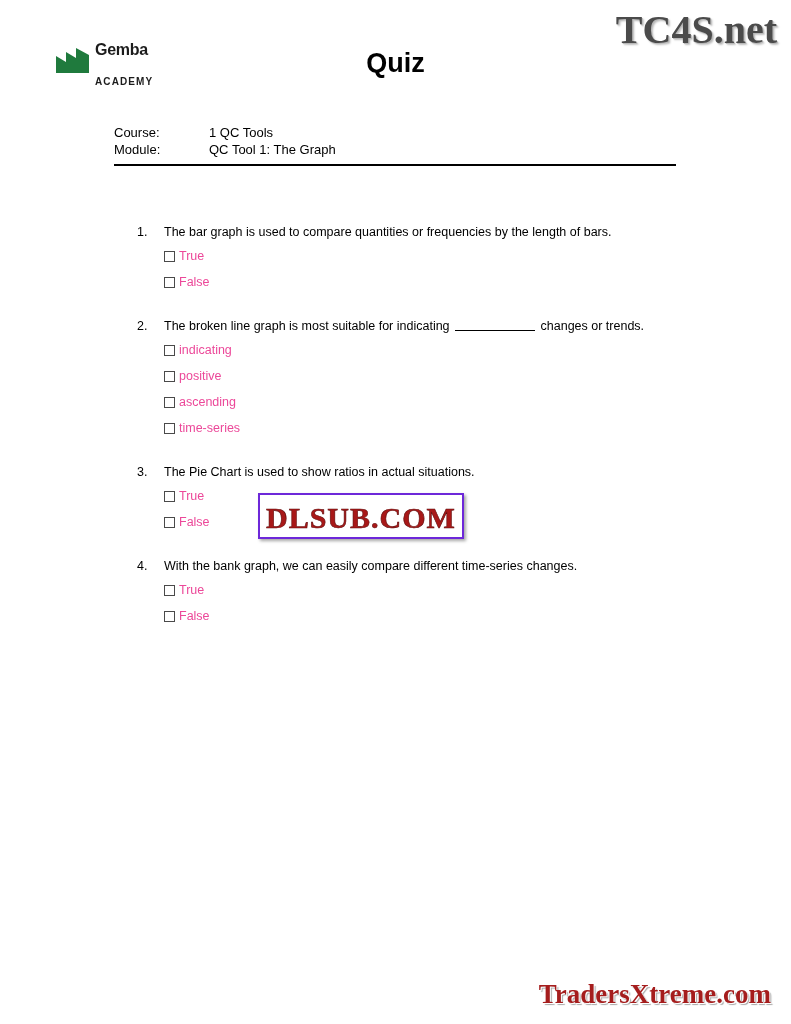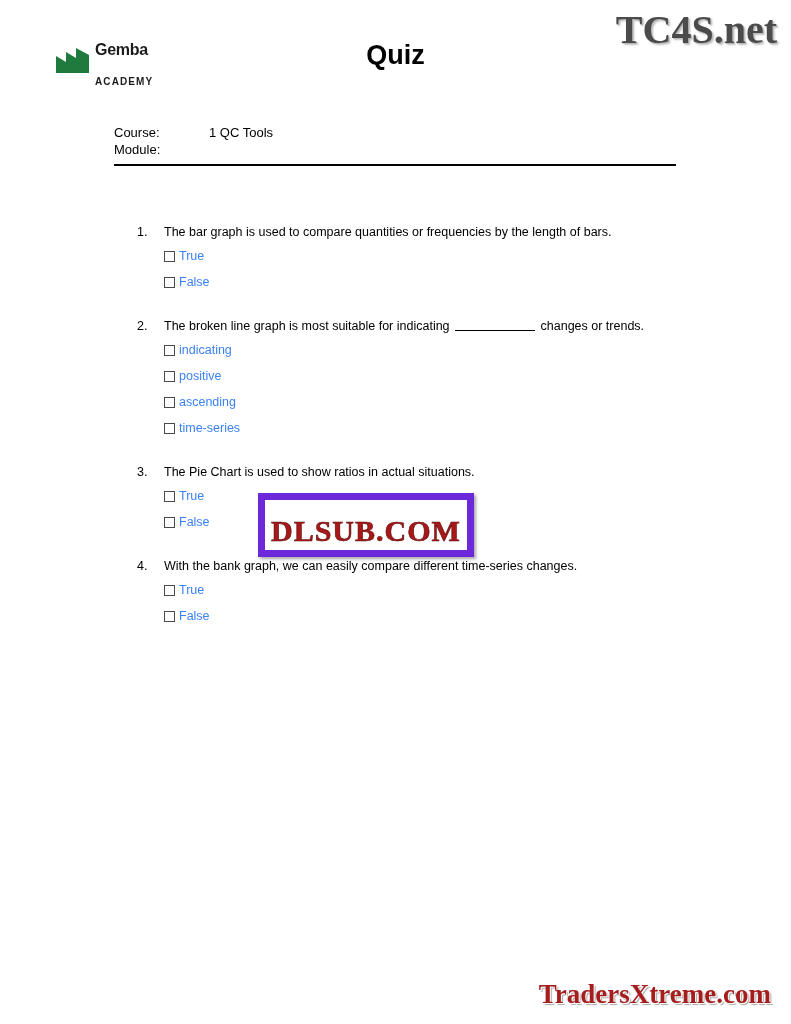--- a/index.html
+++ b/index.html
@@ -54,23 +54,23 @@
     color: #a51d1d;
     text-shadow: 1px 1px 0 #ffffff, 2px 2px 1px rgba(0,0,0,0.35);
     white-space: nowrap;
   }
 
   
   .wm-dlsub {
     position: absolute;
     left: 258px;
     top: 493px;
-    padding: 16px 6px 4px 6px;
-    background: #ffffff;
-    border: 7px solid #6d28d9;
+    padding: 8px 6px 4px 6px;
+    background: #ffffff;
+    border: 2px solid #6d28d9;
     box-shadow: 2px 2px 3px rgba(0,0,0,0.35);
   }
   .wm-dlsub span {
     font-family: "Liberation Serif", serif;
     font-weight: bold;
     font-size: 30px;
     line-height: 30px;
     color: #a81818;
     letter-spacing: 1px;
     -webkit-text-stroke: 0.6px #5e0d0d;
@@ -109,21 +109,21 @@
     font-size: 10px;
     color: #1c1c1c;
     letter-spacing: 1.1px;
     margin-top: 19px;
   }
 
   
   .doc-title {
     position: absolute;
     left: 0;
-    top: 40px;
+    top: 48px;
     width: 791px;
     text-align: center;
     font-family: "Liberation Sans", sans-serif;
     font-weight: bold;
     font-size: 27px;
     color: #000000;
   }
 
   
   .meta {
@@ -192,21 +192,21 @@
   .checkbox {
     width: 9px;
     height: 9px;
     border: 1px solid #4a4a4a;
     background: #ffffff;
     flex: 0 0 9px;
     margin-right: 4px;
   }
   .option-label {
     font-size: 12.5px;
-    color: #3b82f6;
+    color: #ec4899;
     line-height: 14px;
   }
 </style>
 </head>
 <body>
 
 <div class="page">
 
   <div class="wm-tc4s">TC4S.net</div>
 
@@ -223,20 +223,21 @@
 
   <div class="doc-title">Quiz</div>
 
   <div class="meta">
     <div class="meta-row">
       <span class="meta-label">Course:</span>
       <span class="meta-value">1 QC Tools</span>
     </div>
     <div class="meta-row">
       <span class="meta-label">Module:</span>
+      <span class="meta-value">QC Tool 1: The Graph</span>
     </div>
   </div>
 
   <div class="questions">
 
     <div class="q-block">
       <div class="q-head">
         <span class="q-num">1.</span>
         <span class="q-text">The bar graph is used to compare quantities or frequencies by the length of bars.</span>
       </div>

